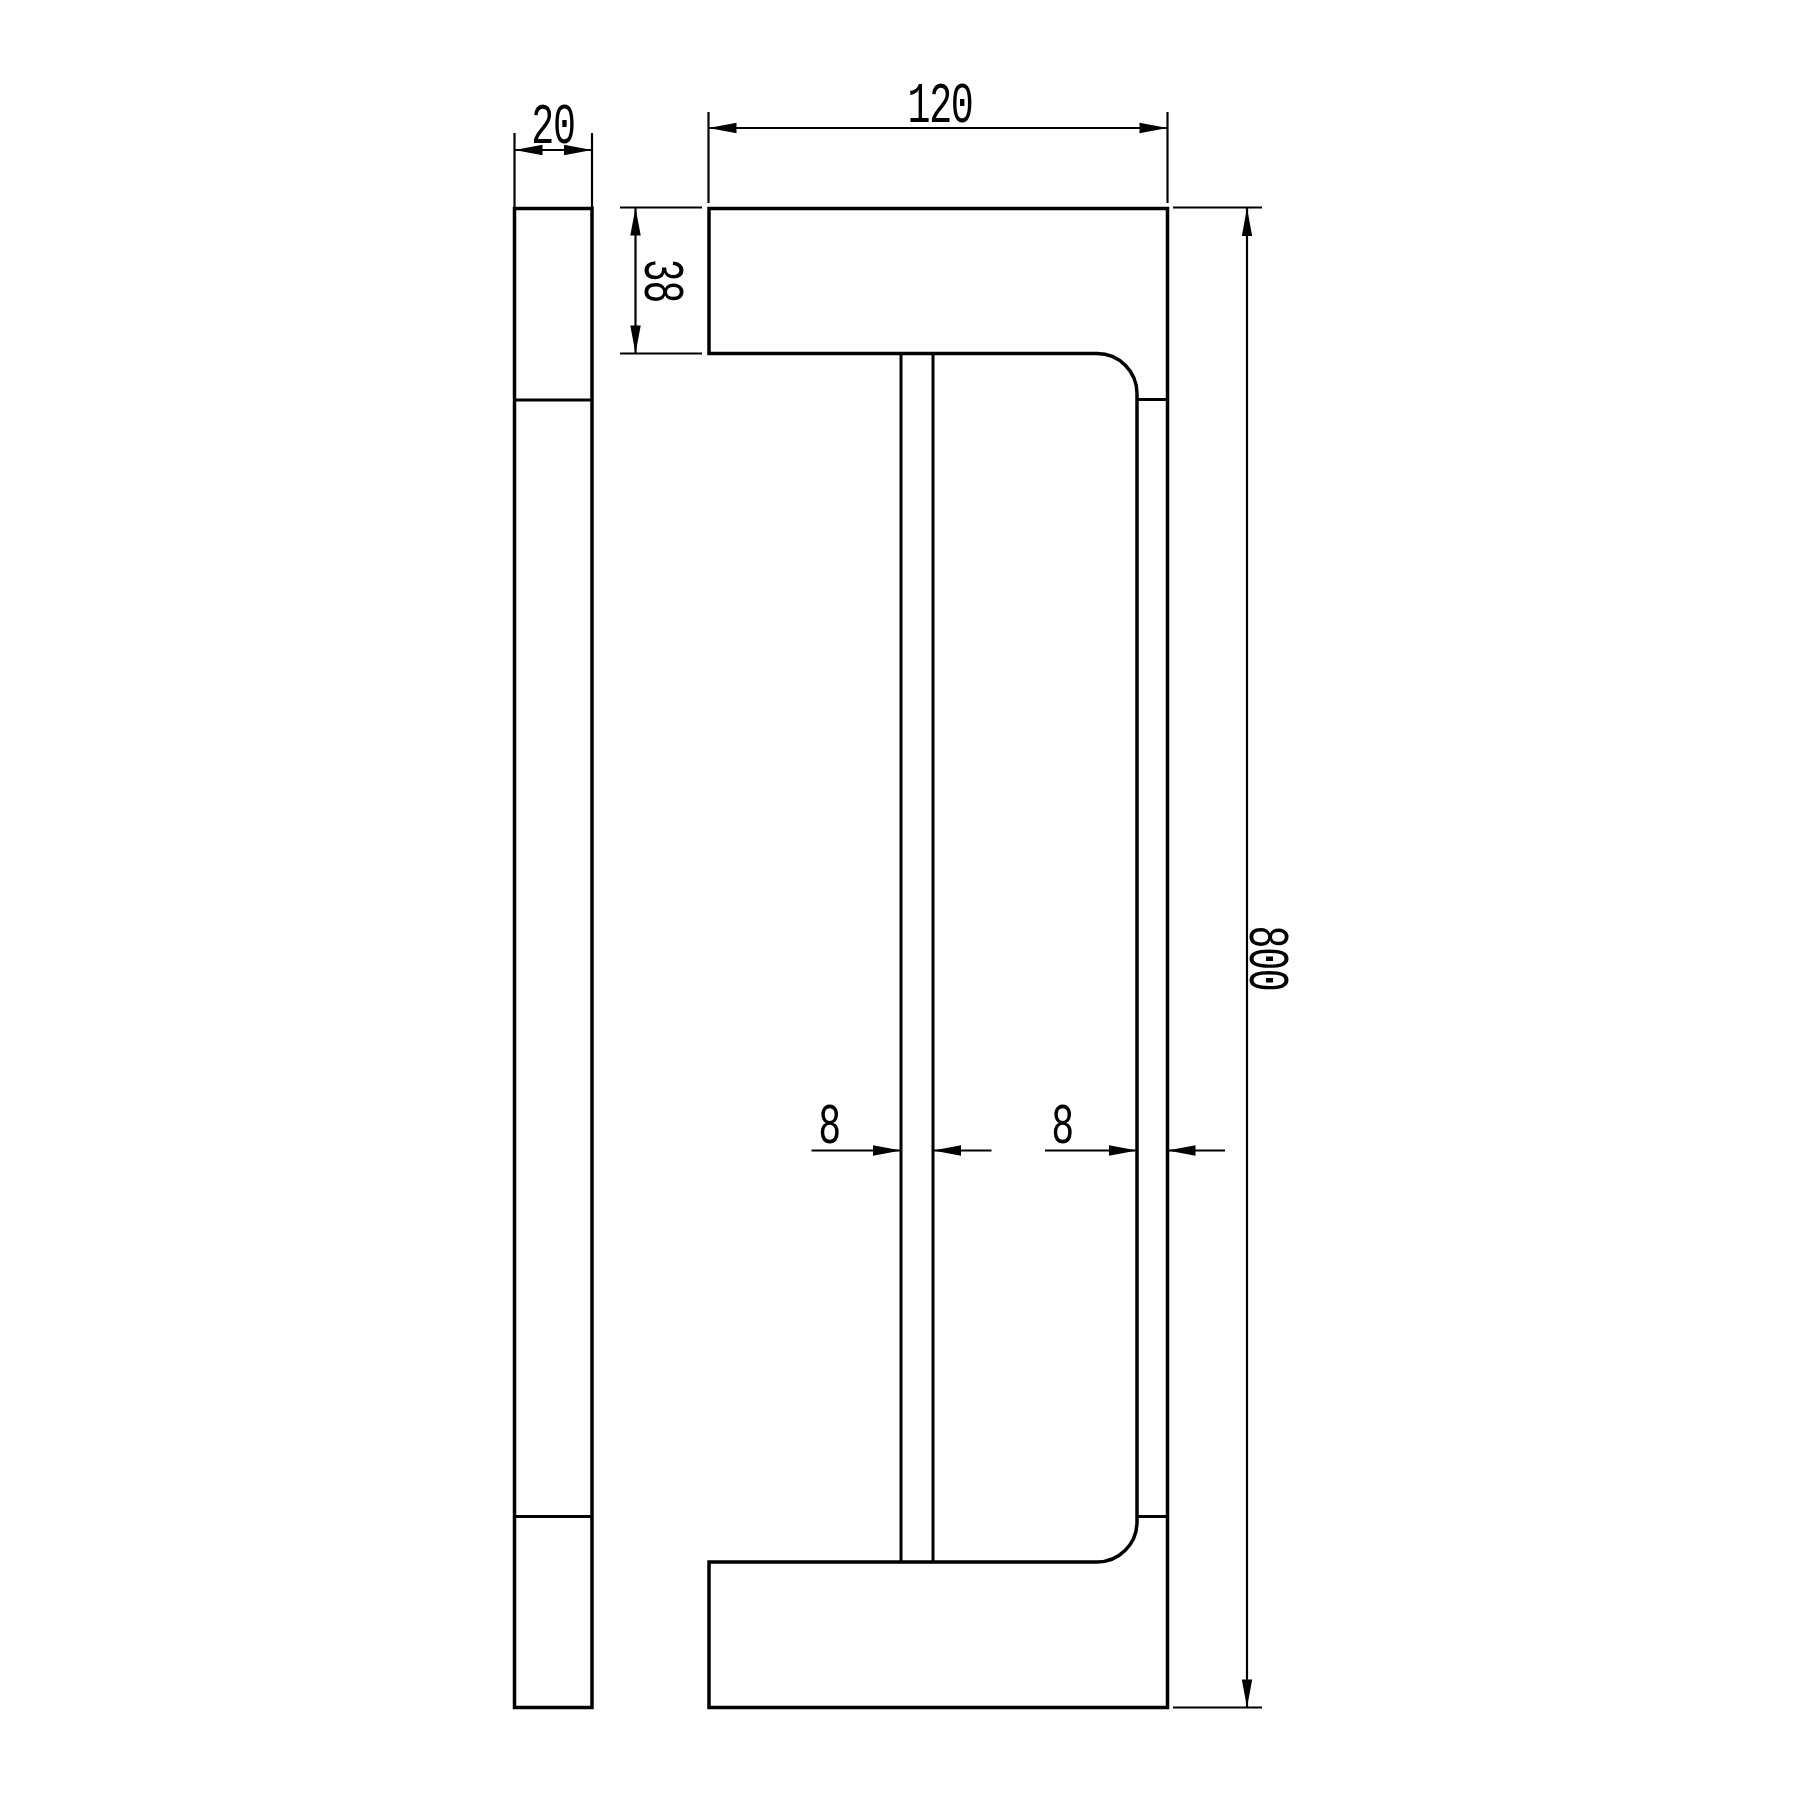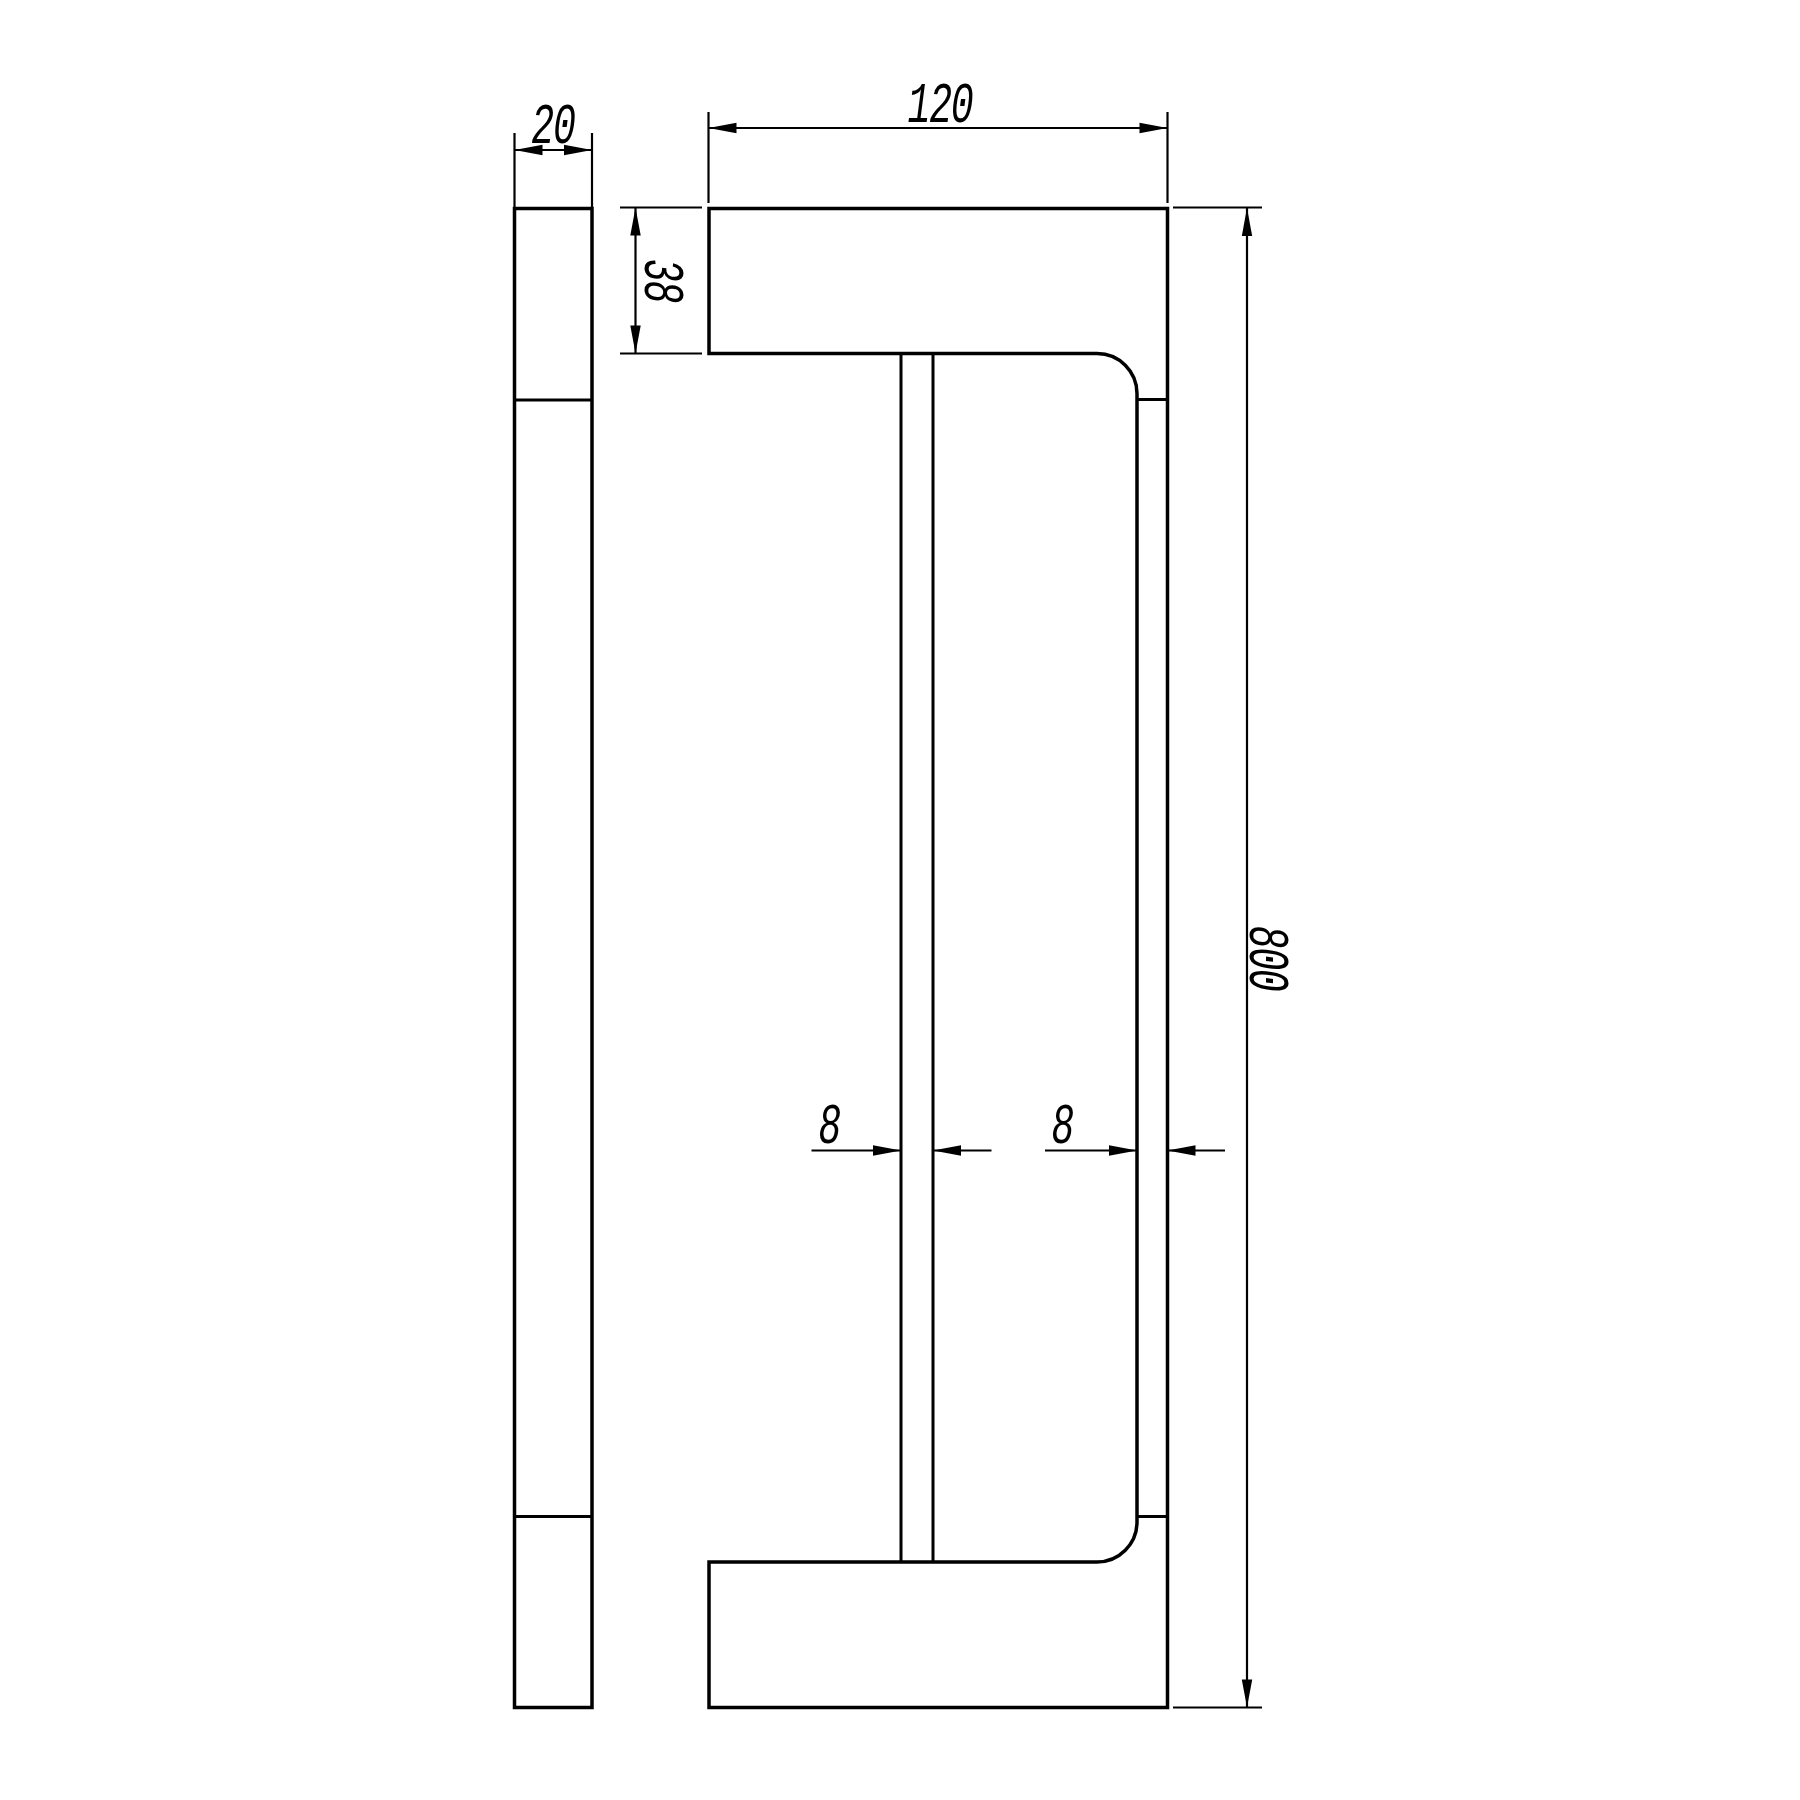--- a/index.html
+++ b/index.html
@@ -5,21 +5,20 @@
   html, body {
     margin: 0;
     padding: 0;
     background: #ffffff;
   }
   .stage {
     width: 1564px;
     height: 1800px;
     background: #ffffff;
     position: relative;
-    font-style: italic;
   }
   svg { display: block; }
   .part-line {
     fill: none;
     stroke: #000000;
     stroke-width: 3.5;
     stroke-linejoin: miter;
     stroke-linecap: butt;
   }
   .part-line-thin {

